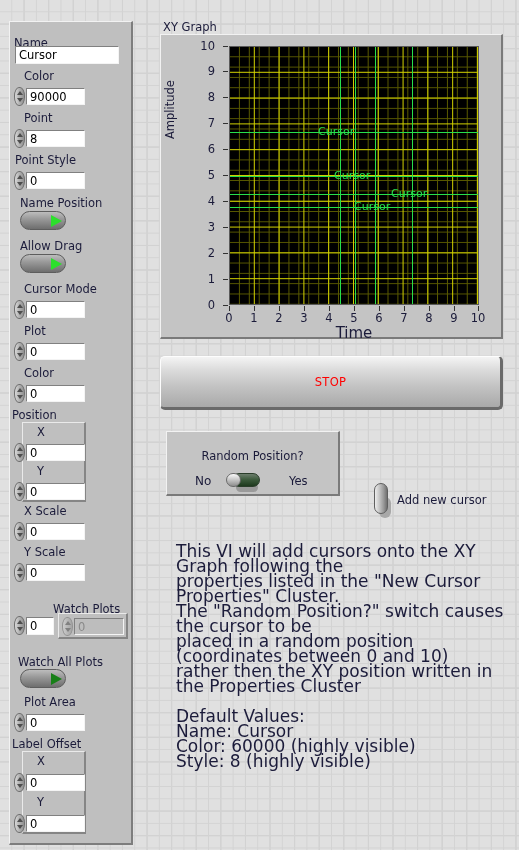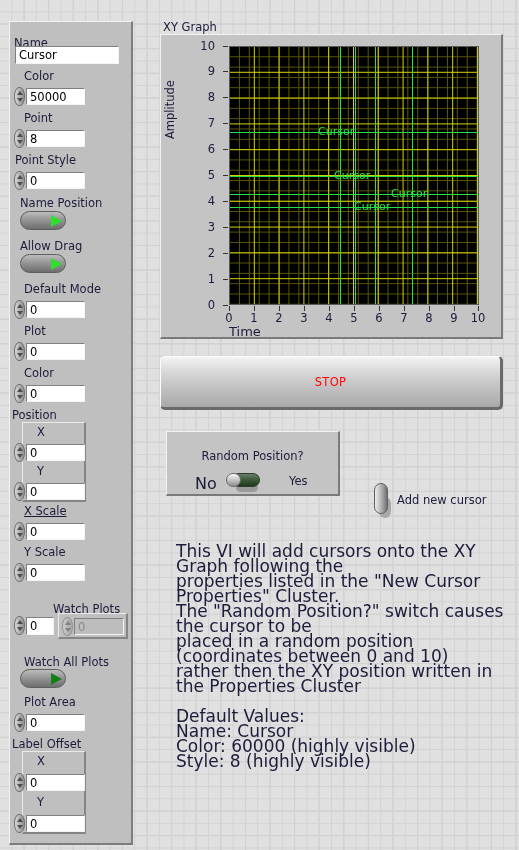--- a/index.html
+++ b/index.html
@@ -273,21 +273,22 @@
     color: #1b1b3a;
     transform: rotate(-90deg);
     transform-origin: left top;
     white-space: nowrap;
   }
   .axis-title-x {
     position: absolute;
     left: 68px;
     top: 289px;
     width: 250px;
-    font-size: 13px;
+    text-align: center;
+    font-size: 15px;
     color: #1b1b3a;
   }
 
   
   .stop-btn {
     position: absolute;
     left: 160px;
     top: 356px;
     width: 343px;
     height: 54px;
@@ -330,21 +331,21 @@
     left: 0;
     width: 100%;
     text-align: center;
     font-size: 11.5px;
     color: #1b1b3a;
   }
   .rand-no {
     position: absolute;
     left: 28px;
     top: 42px;
-    font-size: 16px;
+    font-size: 12px;
   }
   .rand-yes {
     position: absolute;
     left: 122px;
     top: 42px;
     font-size: 11.5px;
   }
   .rocker {
     position: absolute;
     left: 59px;
@@ -442,77 +443,77 @@
 <body>
 
 <div class="cluster">
   <div class="cluster-body"></div>
 
   <div class="lbl" style="left:14px; top:20px;margin-top:16px;">Name</div>
   <div class="txtbox" style="left:15px; top:46px; width:104px; height:18px;">Cursor</div>
 
   <div class="lbl" style="left:24px; top:69px;">Color</div>
   <div class="spin" style="left:14px; top:87px;"></div>
-  <div class="txtbox" style="left:26px; top:88px; width:59px; height:17px;">50000</div>
+  <div class="txtbox" style="left:26px; top:88px; width:59px; height:17px;">90000</div>
 
   <div class="lbl" style="left:24px; top:111px;">Point</div>
   <div class="spin" style="left:14px; top:129px;"></div>
   <div class="txtbox" style="left:26px; top:130px; width:59px; height:17px;">8</div>
 
   <div class="lbl" style="left:15px; top:153px;">Point Style</div>
   <div class="spin" style="left:14px; top:171px;"></div>
   <div class="txtbox" style="left:26px; top:172px; width:59px; height:17px;">0</div>
 
   <div class="lbl" style="left:20px; top:196px;">Name Position</div>
   <div class="oval-switch" style="left:20px; top:211px;">
     <span class="knob"></span>
   </div>
 
   <div class="lbl" style="left:20px; top:239px;">Allow Drag</div>
   <div class="oval-switch" style="left:20px; top:254px;">
     <span class="knob"></span>
   </div>
 
-  <div class="lbl" style="left:24px; top:282px;">Default Mode</div>
+  <div class="lbl" style="left:24px; top:282px;">Cursor Mode</div>
   <div class="spin" style="left:14px; top:300px;"></div>
   <div class="txtbox" style="left:26px; top:301px; width:59px; height:17px;">0</div>
 
   <div class="lbl" style="left:24px; top:324px;">Plot</div>
   <div class="spin" style="left:14px; top:342px;"></div>
   <div class="txtbox" style="left:26px; top:343px; width:59px; height:17px;">0</div>
 
   <div class="lbl" style="left:24px; top:366px;">Color</div>
   <div class="spin" style="left:14px; top:384px;"></div>
   <div class="txtbox" style="left:26px; top:385px; width:59px; height:17px;">0</div>
 
   <div class="lbl" style="left:12px; top:408px;">Position</div>
   <div class="subframe" style="left:22px; top:422px; width:64px; height:80px;"></div>
   <div class="lbl" style="left:37px; top:425px;">X</div>
   <div class="spin" style="left:14px; top:443px;"></div>
   <div class="txtbox" style="left:26px; top:444px; width:59px; height:17px;">0</div>
   <div class="lbl" style="left:37px; top:464px;">Y</div>
   <div class="spin" style="left:14px; top:482px;"></div>
   <div class="txtbox" style="left:26px; top:483px; width:59px; height:17px;">0</div>
 
-  <div class="lbl" style="left:24px; top:504px;text-decoration:underline;">X Scale</div>
+  <div class="lbl" style="left:24px; top:504px;">X Scale</div>
   <div class="spin" style="left:14px; top:522px;"></div>
   <div class="txtbox" style="left:26px; top:523px; width:59px; height:17px;">0</div>
 
   <div class="lbl" style="left:24px; top:545px;">Y Scale</div>
   <div class="spin" style="left:14px; top:563px;"></div>
   <div class="txtbox" style="left:26px; top:564px; width:59px; height:17px;">0</div>
 
   <div class="lbl" style="left:53px; top:602px;">Watch Plots</div>
   <div class="spin" style="left:14px; top:616px;"></div>
   <div class="txtbox" style="left:26px; top:617px; width:28px; height:18px;">0</div>
   <div class="subframe" style="left:58px; top:613px; width:70px; height:26px;"></div>
   <div class="spin" style="left:62px; top:617px; opacity:0.55;"></div>
   <div class="txtbox dim" style="left:74px; top:618px; width:50px; height:17px;">0</div>
 
-  <div class="lbl" style="left:24px; top:655px;">Watch All Plots</div>
+  <div class="lbl" style="left:18px; top:655px;">Watch All Plots</div>
   <div class="oval-switch off" style="left:20px; top:669px;">
     <span class="knob"></span>
   </div>
 
   <div class="lbl" style="left:24px; top:695px;">Plot Area</div>
   <div class="spin" style="left:14px; top:713px;"></div>
   <div class="txtbox" style="left:26px; top:714px; width:59px; height:17px;">0</div>
 
   <div class="lbl" style="left:12px; top:737px;">Label Offset</div>
   <div class="subframe" style="left:22px; top:751px; width:64px; height:83px;"></div>

